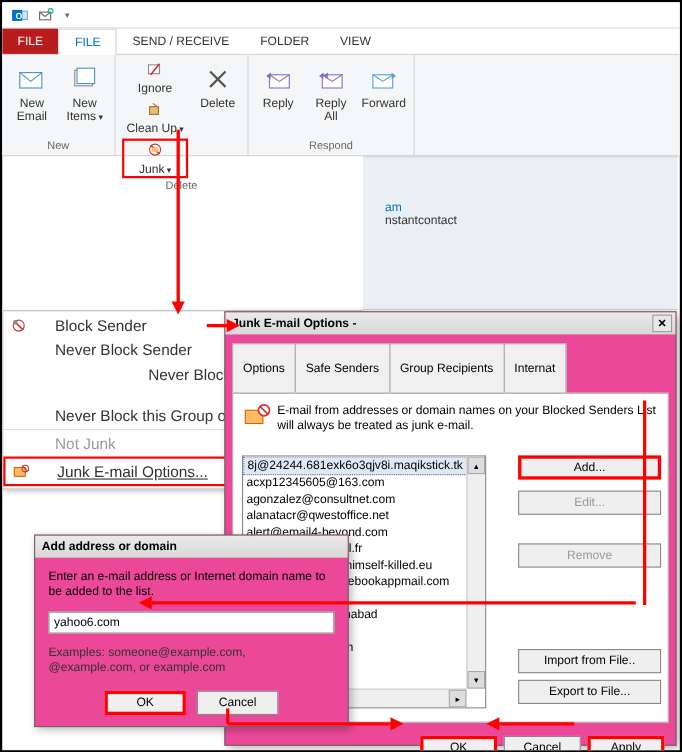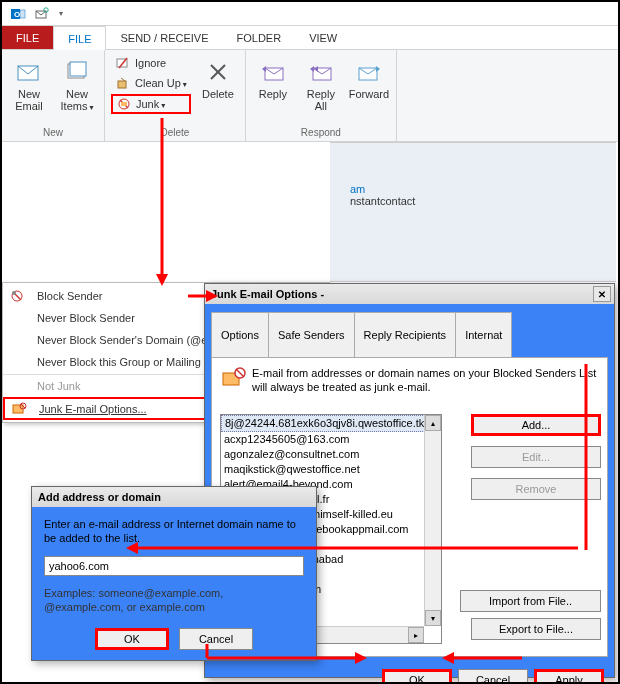--- a/index.html
+++ b/index.html
@@ -18,35 +18,35 @@
   
   
   .ribbon-body { height: 92px; background: #f5f6f7; border-bottom: 1px solid #d4d4d4; display: flex; position: relative; }
   .group { border-right: 1px solid #d4d4d4; padding: 4px 6px 0; display: flex; flex-direction: column; justify-content: space-between; }
   .group-label { text-align: center; font-size: 10px; color: #666; padding: 2px 0 3px; }
   .group-ctrls { display: flex; gap: 6px; flex: 1; align-items: flex-start; }
   .big-btn { display: flex; flex-direction: column; align-items: center; width: 42px; gap: 2px; padding-top: 4px; cursor: pointer; }
   .big-btn .icon-box { width: 32px; height: 28px; display: flex; align-items: center; justify-content: center; }
   .big-btn .lbl { text-align: center; font-size: 11px; line-height: 1.1; color: #333; }
   .stack-btns { display: flex; flex-direction: column; gap: 2px; }
-  .small-btn { display: flex; align-items: center; gap: 4px; padding: 1px 4px; cursor: pointer; font-size: 11px; color: #333; }
+  .small-btn { display: flex; align-items: center; gap: 4px; padding: 1px 4px; cursor: pointer; font-size: 11px; color: #333; flex-direction: column; }
   .small-btn .mini-icon { width: 16px; height: 16px; display: flex; align-items: center; justify-content: center; }
   .junk-btn { border: 2px solid #ff0000; padding: 0 3px; }
   .dd-arrow { font-size: 8px; margin-left: 2px; }
   
   
   .context-menu { position: absolute; left: 0; top: 140px; width: 328px; background: #fff; border: 1px solid #bbb; box-shadow: 2px 2px 4px rgba(0,0,0,0.2); padding: 2px 0; }
-  .menu-item { display: flex; align-items: center; padding: 3px 8px 3px 34px; font-size: 11px; color: #333; cursor: pointer; position: relative; min-height: 22px; }
+  .menu-item { display: flex; align-items: center; padding: 3px 8px 3px 47px; font-size: 14px; color: #333; cursor: pointer; position: relative; min-height: 22px; text-align: right; }
   .menu-item.disabled { color: #999; }
   .menu-item.sep-before { border-top: 1px solid #ddd; margin-top: 1px; padding-top: 4px; }
   .menu-item .mi-icon { position: absolute; left: 6px; width: 16px; height: 16px; }
   .menu-item.highlighted { border: 2px solid #ff0000; }
   
   
-  .dialog { position: absolute; background: #3b82f6; border: 1px solid #666; box-shadow: 3px 3px 8px rgba(0,0,0,0.3); }
+  .dialog { position: absolute; background: #ec4899; border: 1px solid #666; box-shadow: 3px 3px 8px rgba(0,0,0,0.3); }
   .dlg-junk { left: 202px; top: 281px; width: 411px; height: 395px; }
   .dlg-title { background: linear-gradient(#eaeaea,#d8d8d8); height: 20px; display: flex; align-items: center; justify-content: space-between; padding: 0 3px 0 6px; font-size: 11px; font-weight: bold; }
   .dlg-close { width: 18px; height: 16px; background: #e8e8e8; border: 1px solid #999; display: flex; align-items: center; justify-content: center; font-size: 10px; cursor: pointer; }
   .dlg-tabs { display: flex; margin: 8px 6px 0; }
   .dlg-tab { border: 1px solid #aaa; border-bottom: none; padding: 16px 9px; font-size: 11px; background: #f0f0f0; margin-right: -1px; cursor: pointer; }
   .dlg-tab.active { background: #fff; position: relative; top: 1px; border-bottom: 1px solid #fff; }
   .dlg-pane { border: 1px solid #aaa; margin: 0 6px 6px; background: #fff; padding: 8px; height: 300px; position: relative; }
   .info-row { display: flex; gap: 4px; align-items: flex-start; }
   .info-row .ic { width: 28px; height: 24px; flex-shrink: 0; }
   .info-row .txt { font-size: 11px; line-height: 1.3; }
@@ -57,22 +57,22 @@
   .scroll-v { position: absolute; right: 0; top: 0; bottom: 17px; width: 17px; background: #efefef; border-left: 1px solid #ccc; }
   .scroll-v .arrow, .scroll-h .arrow { width: 100%; height: 16px; background: #ddd; border: 1px solid #aaa; display:flex; align-items:center; justify-content:center; font-size:8px; }
   .scroll-v .arrow.dn { position: absolute; bottom: 0; }
   .scroll-h { position: absolute; left: 0; right: 17px; bottom: 0; height: 17px; background: #efefef; border-top: 1px solid #ccc; }
   .scroll-h .arrow { width: 16px; height: 100%; display: inline-flex; }
   .scroll-h .arrow.rt { position: absolute; right: 0; }
   .side-btn { position: absolute; right: 6px; width: 130px; height: 22px; border: 1px solid #888; background: #efefef; font-size: 11px; cursor: pointer; display: flex; align-items: center; justify-content: center; }
   .side-btn.disabled { color: #999; }
   .btn-add { top: 56px; border: 3px solid #ff0000; }
   .btn-edit { top: 88px; }
-  .btn-remove { top: 120px; }
-  .btn-import { top: 232px; width: 141px; }
+  .btn-remove { top: 136px; }
+  .btn-import { top: 232px; width: 130px; }
   .btn-export { top: 260px; width: 130px; }
   .dlg-footer { display: flex; justify-content: flex-end; gap: 6px; padding: 6px 10px 8px; }
   .dlg-footer .btn { width: 70px; height: 22px; border: 1px solid #888; background: #efefef; font-size: 11px; display: flex; align-items: center; justify-content: center; cursor: pointer; }
   .dlg-footer .btn.hl { border: 3px solid #ff0000; }
   
   
   .dlg-add { left: 29px; top: 484px; width: 286px; height: 175px; }
   .dlg-add .body { padding: 10px 12px; font-size: 11px; }
   .dlg-add .body .intro { line-height: 1.3; margin-bottom: 10px; }
   .dlg-add input { width: 100%; height: 20px; border: 1px solid #888; padding: 0 4px; font-size: 11px; }
@@ -272,38 +272,38 @@
 </div>
 
 <div class="dialog dlg-junk">
   <div class="dlg-title">
     <span>Junk E-mail Options -</span>
     <span class="dlg-close">✕</span>
   </div>
   <div class="dlg-tabs">
     <div class="dlg-tab">Options</div>
     <div class="dlg-tab">Safe Senders</div>
-    <div class="dlg-tab">Reply Recipients</div>
+    <div class="dlg-tab">Group Recipients</div>
     <div class="dlg-tab">Internat</div>
   </div>
   <div class="dlg-pane">
     <div class="info-row">
       <span class="ic"><svg width="28" height="24">
             <rect x="3" y="7" width="16" height="12" fill="#fb6" stroke="#c60"></rect>
             <circle cx="20" cy="7" r="5" fill="#fff" stroke="#c33" stroke-width="1.5"></circle>
             <line x1="16" y1="3" x2="24" y2="11" stroke="#c33" stroke-width="1.5"></line>
           </svg></span>
       <span class="txt">E-mail from addresses or domain names on your Blocked Senders List will always be treated as junk e-mail.</span>
     </div>
     <div class="list-box">
       <div class="list-inner" id="blocked-list">
-          <div class="sel">8j@24244.681exk6o3qjv8i.qwestoffice.tk</div>
+          <div class="sel">8j@24244.681exk6o3qjv8i.maqikstick.tk</div>
           <div>acxp12345605@163.com</div>
           <div>agonzalez@consultnet.com</div>
-          <div>maqikstick@qwestoffice.net</div>
+          <div>alanatacr@qwestoffice.net</div>
           <div>alert@email4-beyond.com</div>
           <div>alice01jak@hotmail.fr</div>
           <div>amishdutchglow@himself-killed.eu</div>
           <div>apps+hk5--5ii@facebookappmail.com</div>
           <div></div>
           <div>fence-self.eu</div>
           <div>ess.abeokutasultanabad</div>
           <div></div>
           <div>eironinc.com</div>
           <div>ellbankerworks.com</div>

